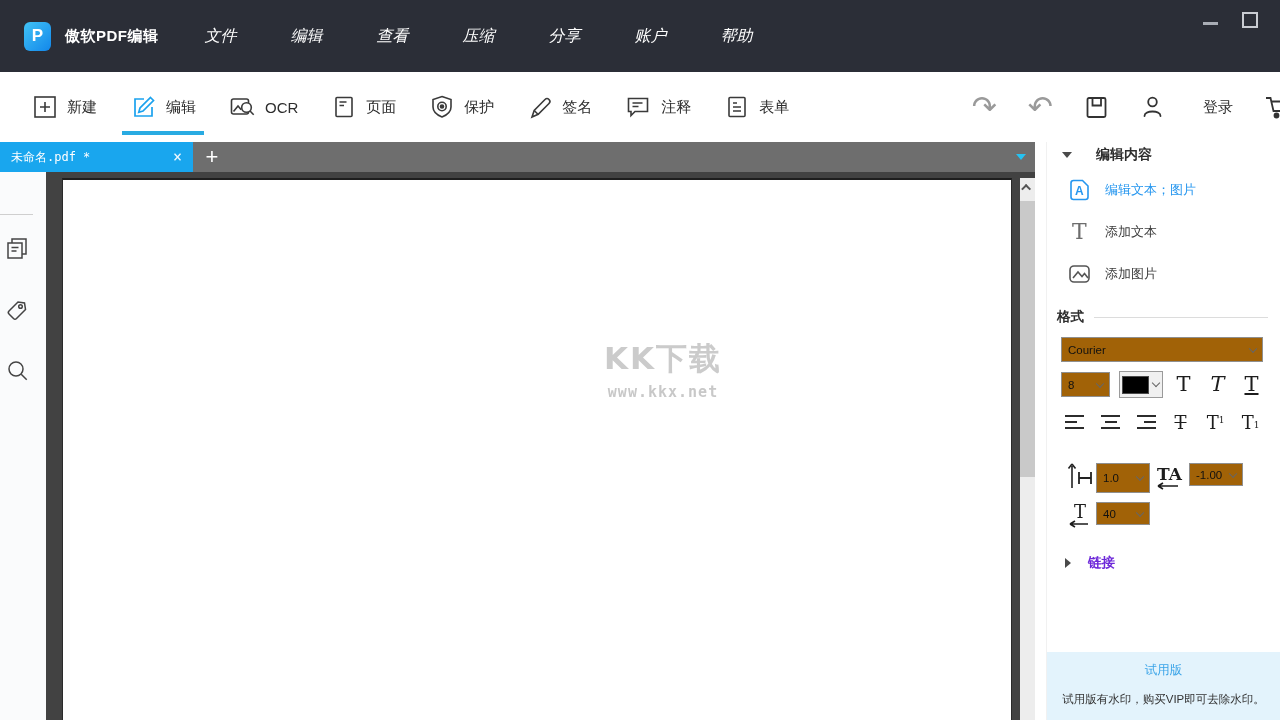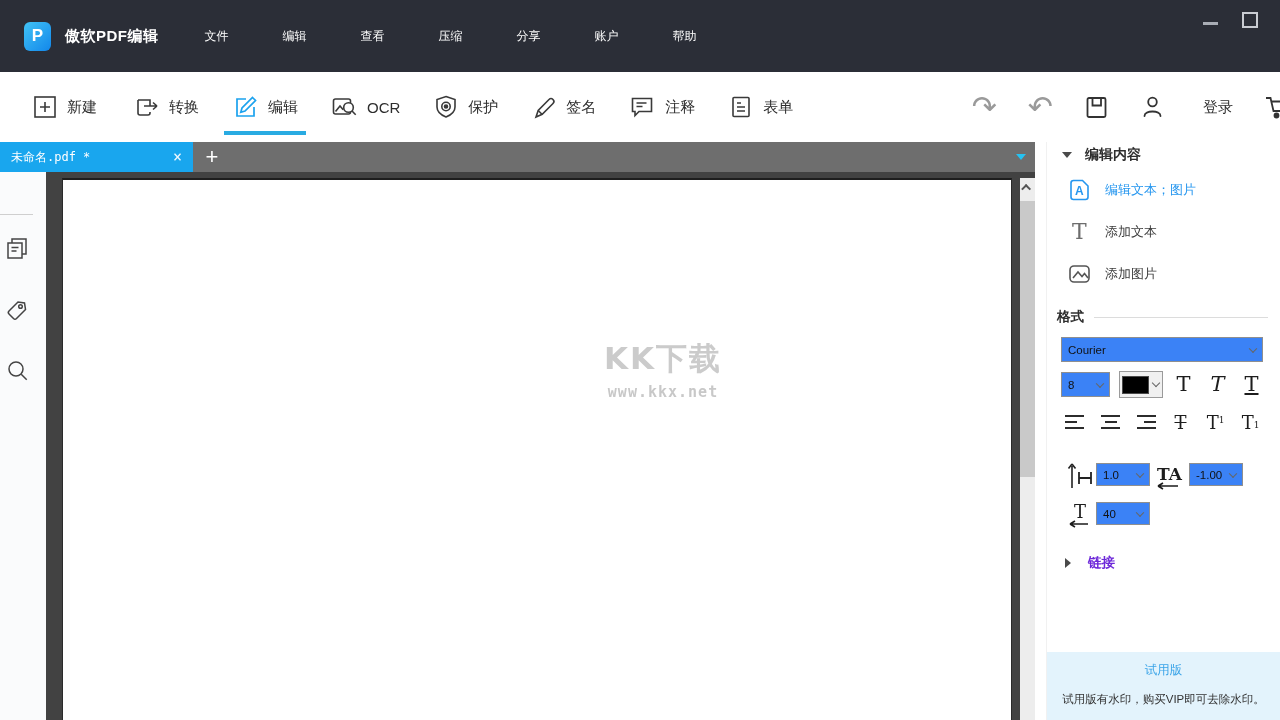--- a/index.html
+++ b/index.html
@@ -9,21 +9,21 @@
 
   
   .titlebar { position:absolute; top:0; left:0; width:1280px; height:72px;
               background:#2b2e37; display:flex; align-items:center; }
   .logo { width:27px; height:29px; margin-left:24px; border-radius:6px;
           background:linear-gradient(135deg,#41c3f6 0%,#1287ea 100%);
           color:#fff; font-weight:bold; font-size:17px;
           display:flex; align-items:center; justify-content:center; }
   .app-name { color:#fff; font-size:15px; font-weight:bold; margin-left:14px; letter-spacing:0.5px; }
   .menus { display:flex; margin-left:46px; gap:54px; }
-  .menu-item { color:#fdfdfd; font-size:12px; }
+  .menu-item { color:#fdfdfd; font-size:16px;font-style:italic; }
   .win-controls { position:absolute; right:22px; top:0; height:40px; display:flex; gap:24px; align-items:center; }
   .min-icon { width:15px; height:3px; background:#a9adb5; margin-top:6px; }
   .max-icon { width:16px; height:16px; border:2px solid #c9ccd2; }
 
   
   .toolbar { position:absolute; top:72px; left:0; width:1280px; height:70px; background:#fff;
              display:flex; align-items:center; padding-left:32px; overflow:hidden;gap:11px; }
   .tb-left { display:flex; gap:33px; align-items:center; }
   .tb-item { display:flex; align-items:center; gap:9px; position:relative; height:70px; }
   .tb-item .lbl { font-size:15px; color:#2d2d2d; white-space:nowrap; }
@@ -62,34 +62,34 @@
             font-family:"DejaVu Sans Mono", monospace; }
   .v-scroll { position:absolute; right:0; top:6px; bottom:0; width:15px; background:#ededed; }
   .vs-up { height:18px; display:flex; align-items:center; justify-content:center; }
   .chev-up { width:7px; height:7px; border-left:2px solid #555; border-top:2px solid #555;
              transform:rotate(45deg) translateY(2px); }
   .vs-thumb { position:absolute; top:23px; left:0; width:15px; height:276px; background:#c9c9c9; }
 
   
   .rightpanel { position:absolute; top:142px; left:1046px; width:234px; height:578px; background:#fff;
                 border-left:1px solid #f1f1f1; }
-  .rp-header { position:absolute; top:4px; left:15px; display:flex; align-items:center; gap:13px; }
+  .rp-header { position:absolute; top:4px; left:15px; display:flex; align-items:center; gap:24px; }
   .tri-down { width:0; height:0; border-left:5px solid transparent; border-right:5px solid transparent;
               border-top:6px solid #4a4a4a; }
   .tri-right { width:0; height:0; border-top:5px solid transparent; border-bottom:5px solid transparent;
                border-left:6px solid #4a4a4a; }
   .rp-title { font-size:14px; font-weight:bold; color:#2e2e2e; }
   .rp-item { position:absolute; left:20px; display:flex; align-items:center; gap:13px;
              font-size:13px; color:#3c3c3c; height:28px; }
   .rp-item.active { color:#2596ef; }
   .rp-format-h { position:absolute; top:166px; left:10px; right:12px; display:flex; align-items:center; gap:10px; }
   .rp-format-h .lbl { font-size:13.5px; font-weight:bold; color:#2e2e2e; }
   .hline { flex:1; height:1px; background:#dcdcdc; }
 
-  .sel { position:absolute; background:#3b82f6; border:1px solid #8f8f8f; display:flex; align-items:center;
+  .sel { position:absolute; background:#a16207; border:1px solid #8f8f8f; display:flex; align-items:center;
          padding:0 18px 0 6px; font-size:11.5px; color:#111; }
   .sel .chev { position:absolute; right:6px; top:50%; width:6px; height:6px;
                border-right:1.4px solid #666; border-bottom:1.4px solid #666;
                transform:translateY(-70%) rotate(45deg); }
   .colorbox { position:absolute; top:229px; left:72px; width:44px; height:27px;
               border:1px solid #9a9a9a; background:#f0f0f0; display:flex; align-items:center; padding:0 2px; }
   .swatch { width:27px; height:18px; background:#000; border:1px solid #4a4a4a; }
   .colorbox .chev { margin-left:4px; width:6px; height:6px;
                     border-right:1.4px solid #666; border-bottom:1.4px solid #666;
                     transform:translateY(-2px) rotate(45deg); }
@@ -151,29 +151,20 @@
       <div class="tb-item">
         <span>
           <svg width="26" height="26" viewBox="0 0 26 26" fill="none" stroke="#3a3a3a" stroke-width="1.6">
             <rect x="3" y="3" width="20" height="20"></rect>
               <path d="M13 8 v10 M8 13 h10"></path>
             </svg>
         </span>
         <span class="lbl">新建</span>
       </div>
 
-      <div class="tb-item">
-        <span>
-          <svg width="30" height="26" viewBox="0 0 30 26" fill="none" stroke="#3a3a3a" stroke-width="1.6">
-            <path d="M8 6 h12 v6 M8 6 v13 q0 2 2 2 h8 q2 0 2-2 v-1"></path>
-            <path d="M14 12 h13 M27 12 l-4 -3.5 M27 12 l-4 3.5"></path>
-            </svg>
-        </span>
-        <span class="lbl">转换</span>
-      </div>
 
       <div class="tb-item active">
         <span>
           <svg width="27" height="27" viewBox="0 0 27 27" fill="none" stroke="#1ba2ee" stroke-width="1.7">
             <path d="M22 13 v9 h-17 v-17 h9"></path>
             <path d="M20.5 3.5 l3 3 L13 17 l-4.2 1.2 L10 14 z"></path>
             </svg>
         </span>
         <span class="lbl">编辑</span>
       </div>
@@ -183,20 +174,29 @@
           <svg width="27" height="26" viewBox="0 0 27 26" fill="none" stroke="#3a3a3a" stroke-width="1.6">
             <rect x="2.5" y="5" width="17" height="15" rx="2"></rect>
             <path d="M4.5 17.5 l4.5 -5.5 3.2 3.8"></path>
             <circle cx="17.5" cy="13.5" r="4.8" fill="#fff"></circle>
             <path d="M21 17 l3.7 3.7"></path>
             </svg>
         </span>
         <span class="lbl">OCR</span>
       </div>
 
+      <div class="tb-item">
+        <span>
+          <svg width="26" height="26" viewBox="0 0 26 26" fill="none" stroke="#3a3a3a" stroke-width="1.6">
+            <rect x="5" y="3.5" width="16" height="19" rx="1"></rect>
+            <path d="M8.5 8 h7 M8.5 11.5 h4.5"></path>
+            </svg>
+        </span>
+        <span class="lbl">页面</span>
+      </div>
 
       <div class="tb-item">
         <span>
           <svg width="26" height="26" viewBox="0 0 26 26" fill="none" stroke="#3a3a3a" stroke-width="1.6">
             <path d="M13 2.5 l9 3 v7.5 c0 5 -4 8 -9 10 c-5 -2 -9 -5 -9 -10 V5.5 z"></path>
             <circle cx="13" cy="12.5" r="4.2"></circle>
             <circle cx="13" cy="12.5" r="1.5" fill="#3a3a3a"></circle>
             </svg>
         </span>
         <span class="lbl">保护</span>
@@ -390,21 +390,21 @@
       <div class="txtbtn">T<sup>1</sup></div>
       <div class="txtbtn">T<sub>1</sub></div>
     </div>
 
     <span class="sp-icon" style="top:318px; left:20px;">
       <svg width="28" height="32" viewBox="0 0 28 32" fill="none" stroke="#222" stroke-width="1.6">
         <path d="M5 28 V6 M5 4 l-3.5 4.5 M5 4 l3.5 4.5"></path>
         <path d="M12 12 v12 M24 12 v12 M12 18 h12" stroke-width="1.8"></path>
         </svg>
     </span>
-    <div class="sel" style="top:321px; left:49px; width:54px; height:23px;">
+    <div class="sel" style="top:321px; left:49px; width:54px; height:30px;">
       <span>1.0</span>
       <span class="chev"></span>
     </div>
 
     <span class="sp-icon" style="top:318px; left:108px;font-weight:bold;">
       <svg width="34" height="32" viewBox="0 0 34 32">
         <text x="2" y="20" font-size="17" fill="#1d1d1d" font-family="DejaVu Serif, serif">TA</text>
         <path d="M3 26 h20 M3 26 l5 -3 M3 26 l5 3" fill="none" stroke="#1d1d1d" stroke-width="1.6"></path>
         </svg>
     </span>

